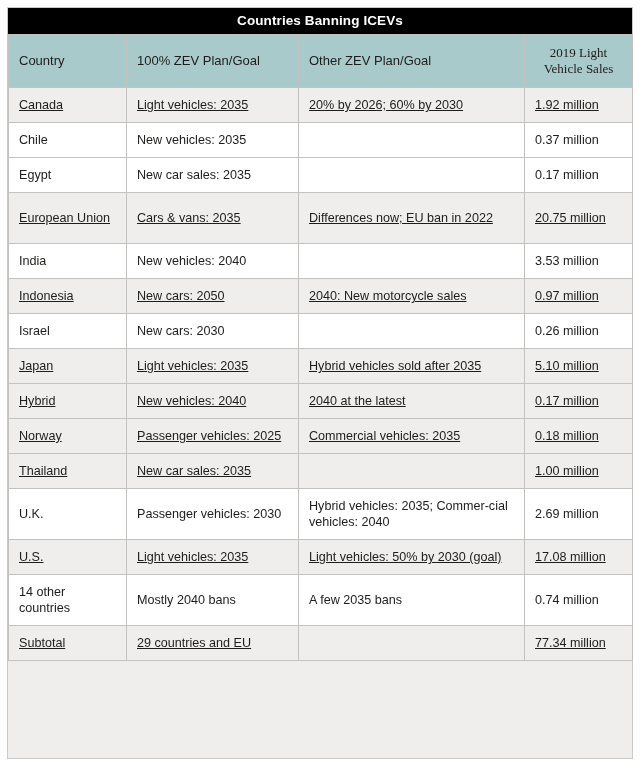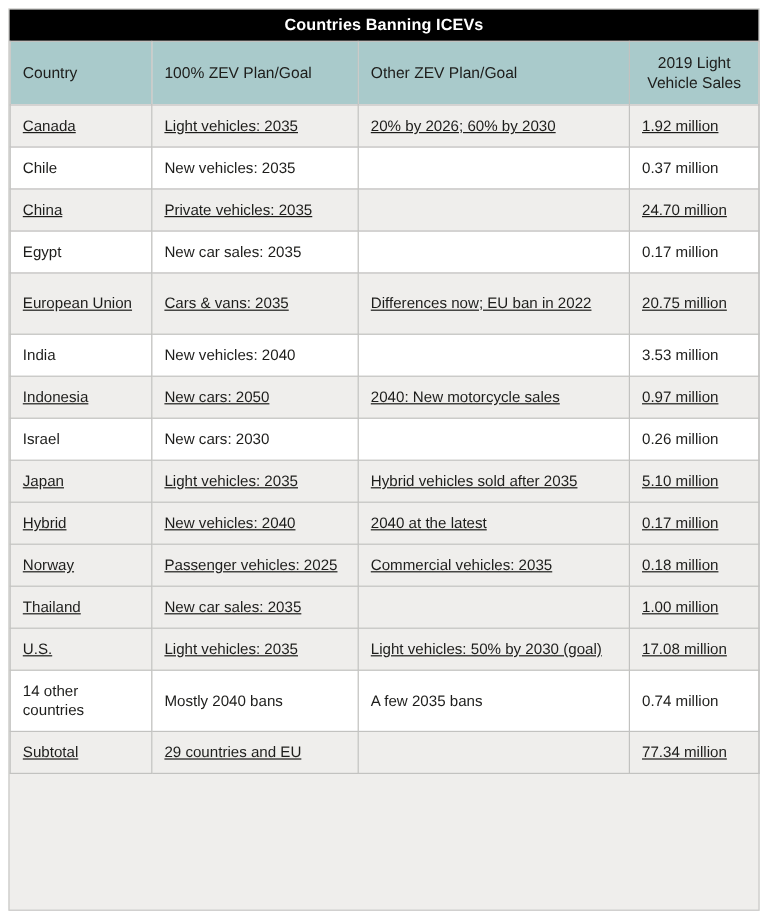--- a/index.html
+++ b/index.html
@@ -70,20 +70,21 @@
     overflow: hidden;
   }
 
   tr.header-row th {
     background: #a9cacb;
     height: 52px;
     font-size: 13px;
   }
   tr.header-row th.num {
     text-align: center;
+    font-family: Liberation Serif, serif;
   }
 
   tr.row-teal td { background: #ffffff; }
   tr.row-light td { background: #efeeec; text-decoration: underline; }
 
   td.num {
     text-align: right;
     padding-right: 14px;
     white-space: nowrap;
   }
@@ -120,26 +121,20 @@
             <td>Light vehicles: 2035</td>
             <td>20% by 2026; 60% by 2030</td>
             <td class="num">1.92 million</td>
           </tr>
           <tr class="row-teal h-1">
             <td>Chile</td>
             <td>New vehicles: 2035</td>
             <td></td>
             <td class="num">0.37 million</td>
           </tr>
-          <tr class="row-light h-1">
-            <td>China</td>
-            <td>Private vehicles: 2035</td>
-            <td></td>
-            <td class="num">24.70 million</td>
-          </tr>
           <tr class="row-teal h-1">
             <td>Egypt</td>
             <td>New car sales: 2035</td>
             <td></td>
             <td class="num">0.17 million</td>
           </tr>
           <tr class="row-light h-2">
             <td>European Union</td>
             <td>Cars &amp; vans: 2035</td>
             <td>Differences now; EU ban in 2022</td>
@@ -180,20 +175,26 @@
             <td>Passenger vehicles: 2025</td>
             <td>Commercial vehicles: 2035</td>
             <td class="num">0.18 million</td>
           </tr>
           <tr class="row-light h-1">
             <td>Thailand</td>
             <td>New car sales: 2035</td>
             <td></td>
             <td class="num">1.00 million</td>
           </tr>
+          <tr class="row-teal h-2">
+            <td>U.K.</td>
+            <td>Passenger vehicles: 2030</td>
+            <td>Hybrid vehicles: 2035; Commer-cial vehicles: 2040</td>
+            <td class="num">2.69 million</td>
+          </tr>
           <tr class="row-light h-1">
             <td>U.S.</td>
             <td>Light vehicles: 2035</td>
             <td>Light vehicles: 50% by 2030 (goal)</td>
             <td class="num">17.08 million</td>
           </tr>
           <tr class="row-teal h-2">
             <td>14 other countries</td>
             <td>Mostly 2040 bans</td>
             <td>A few 2035 bans</td>

